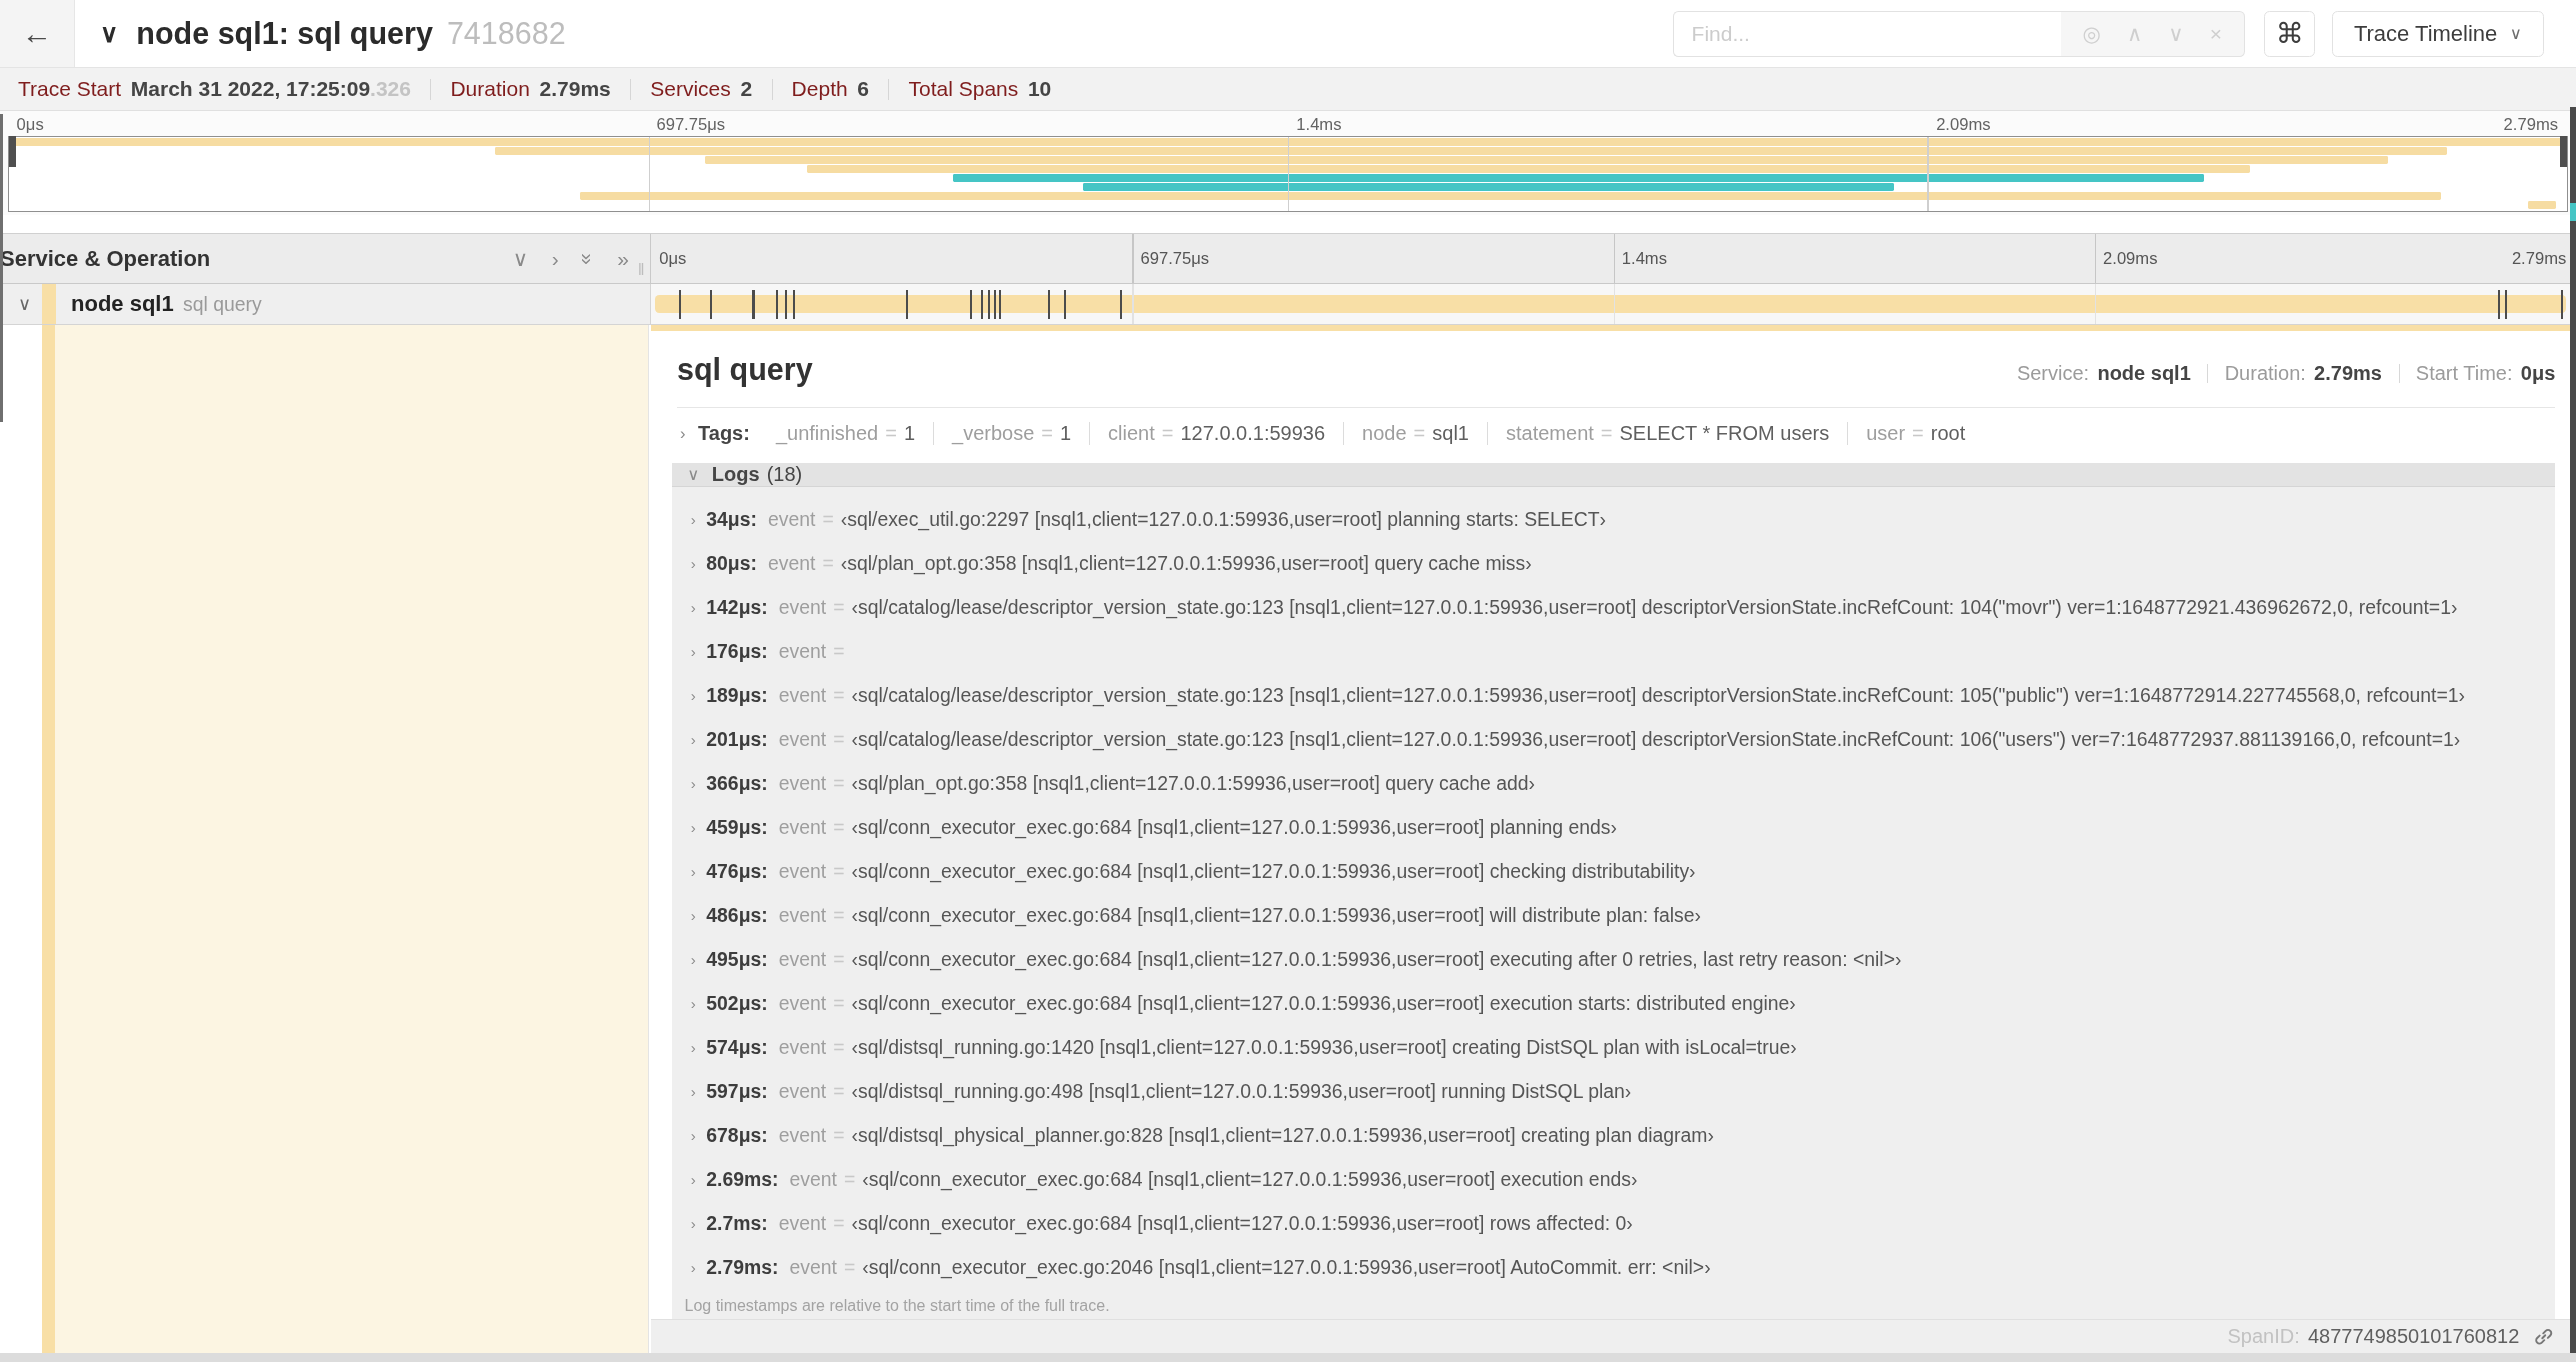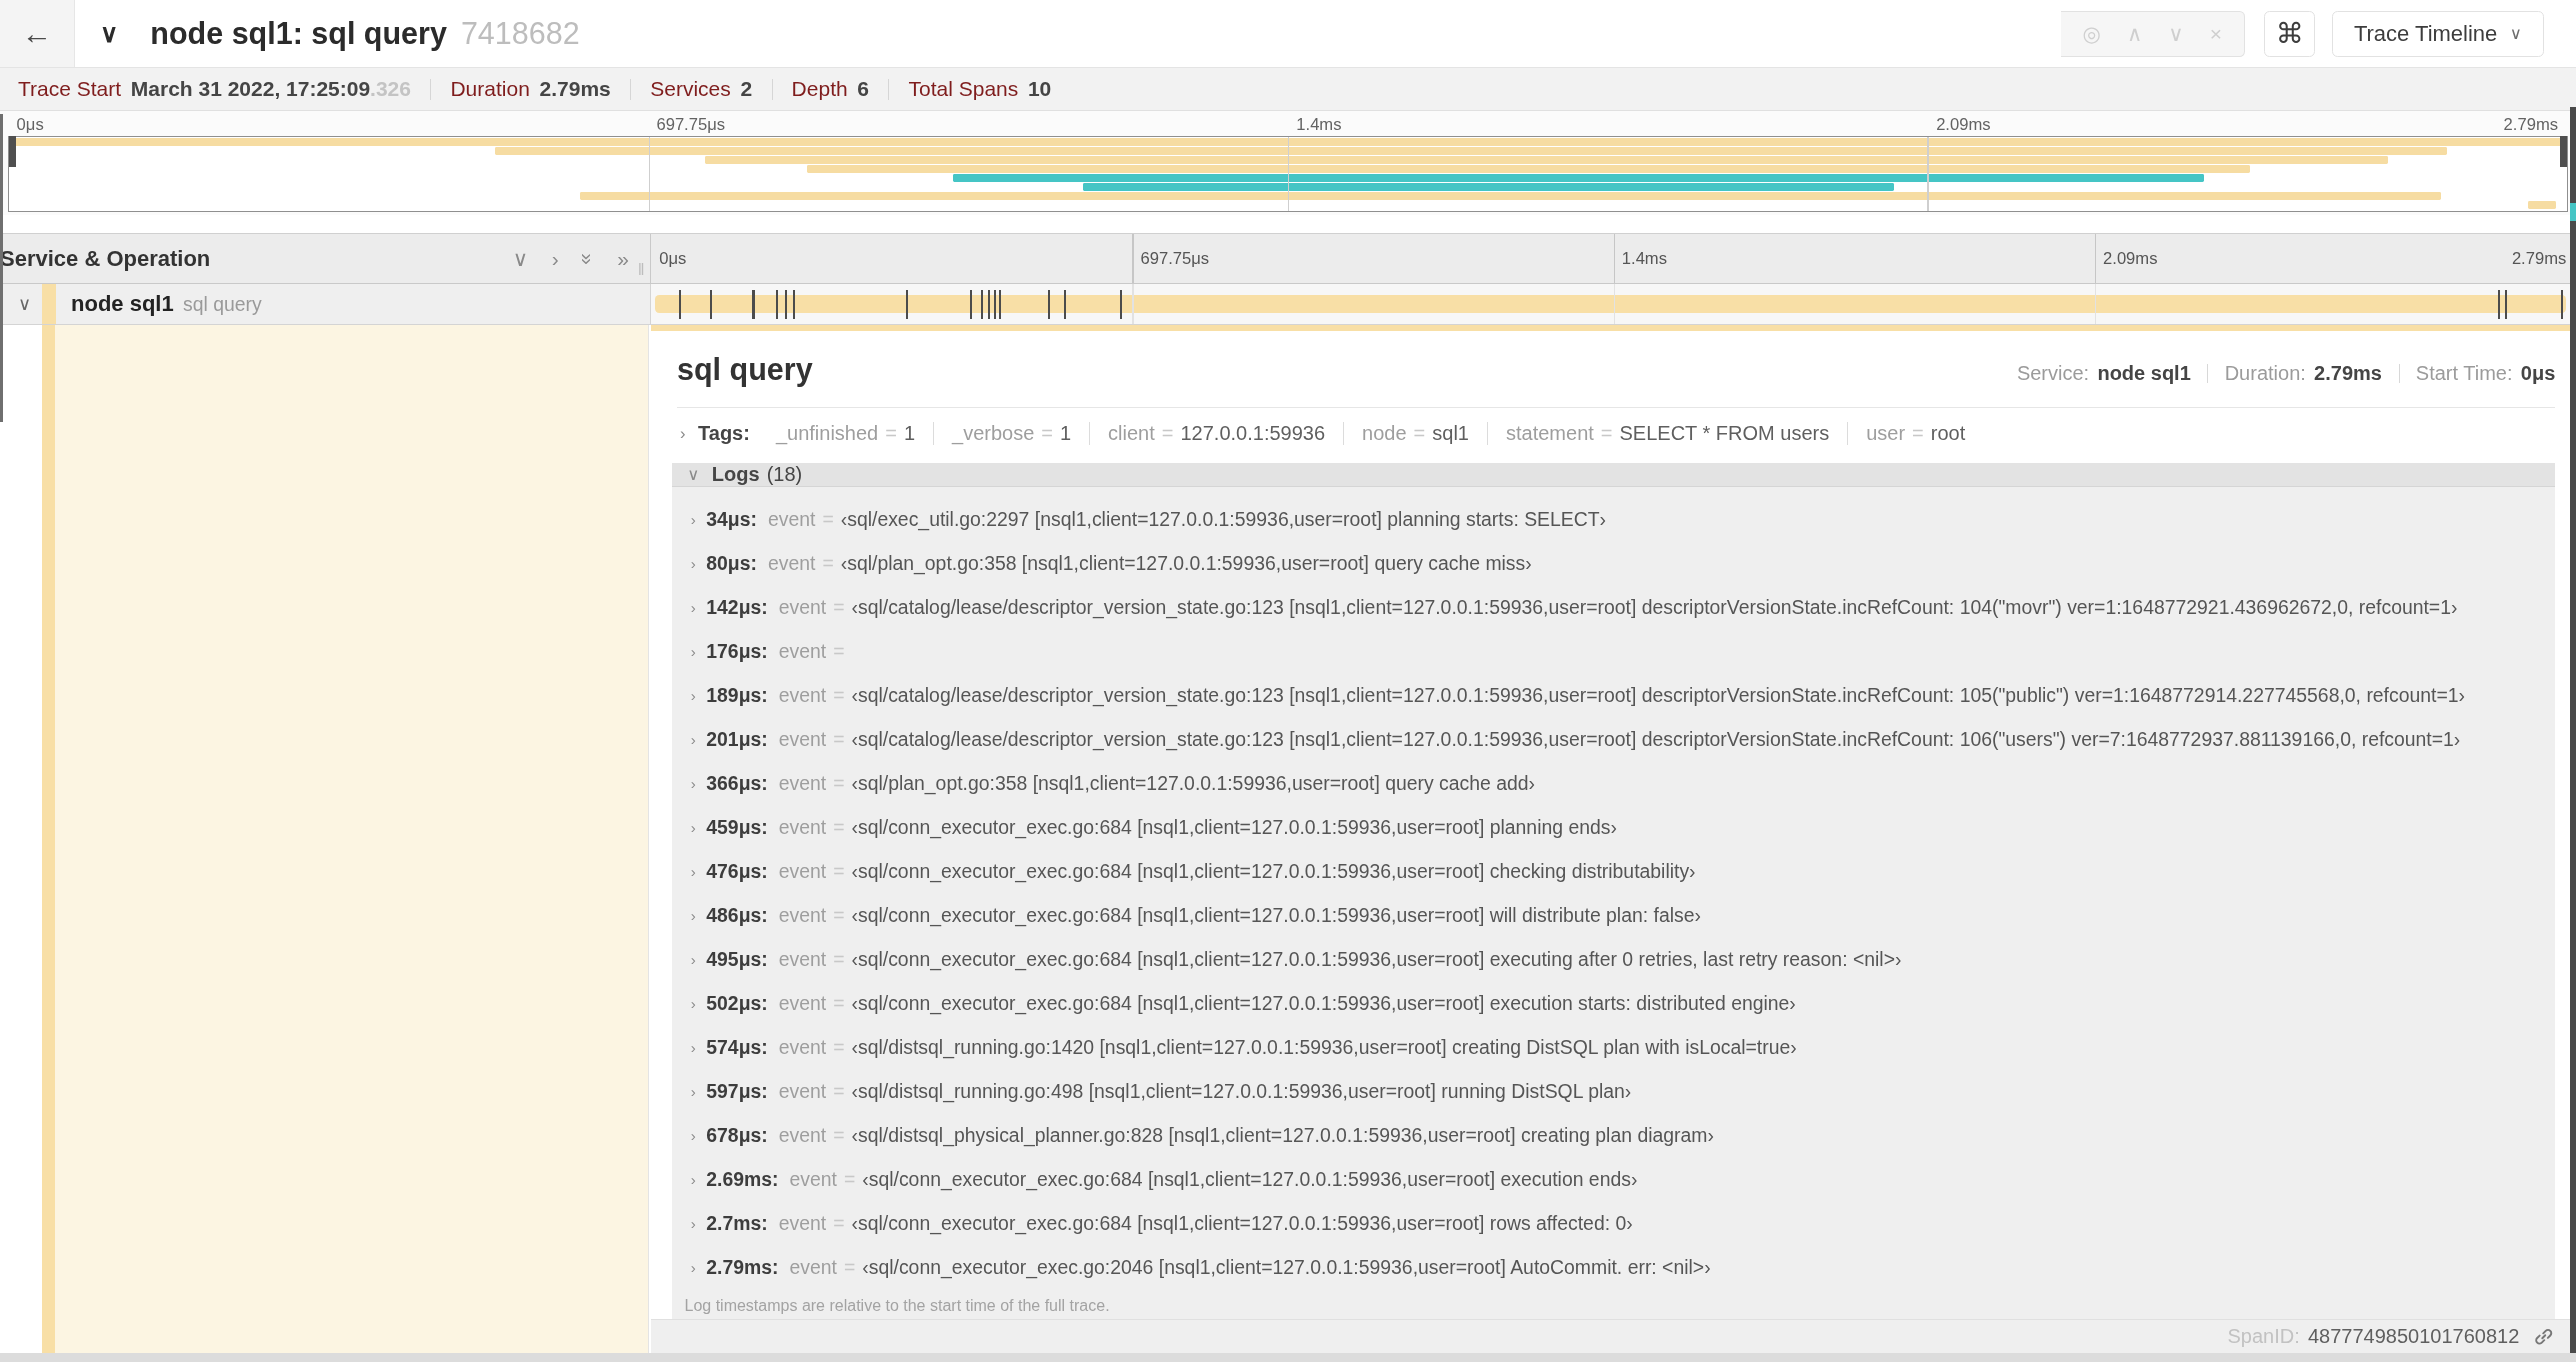--- a/index.html
+++ b/index.html
@@ -4,21 +4,21 @@
 <style>
   * { box-sizing: border-box; margin: 0; padding: 0; }
   html,body { margin:0; background:#fff; }
   body { font-family: "Liberation Sans", sans-serif; }
   .page { position:relative; width:2576px; height:1363px; background:#fff; overflow:hidden; }
 
   
   .topbar { height:68px; display:flex; align-items:center; background:#fff; border-bottom:0.7px solid #e4e4e4; }
   .back-btn { width:75px; height:67px; background:#f4f4f4; border-right:0.7px solid #e6e6e6; display:flex; align-items:center; justify-content:center; font-size:30.5px; color:#4a4a4a; cursor:pointer; }
   .title-collapse { margin-left:25px; font-size:25px; font-weight:700; color:#2b2b2b; cursor:pointer; }
-  .trace-title { margin-left:32px; font-size:30.5px; font-weight:700; color:#2b2b2b; white-space:nowrap; }
+  .trace-title { margin-left:18px; font-size:30.5px; font-weight:700; color:#2b2b2b; white-space:nowrap; }
   .trace-id { margin-left:14px; font-size:30.5px; font-weight:400; color:#bdbdbd; }
   .topbar-right { margin-left:auto; display:flex; align-items:center; margin-right:32px; }
   .find-wrap { display:flex; height:46px; }
   .find-input { width:388px; height:46px; border:0.7px solid #e2e2e2; border-right:none; border-radius:5.5px 0 0 5.5px; padding:0 18px; font-size:21px; color:#444; outline:none; font-family:"Liberation Sans",sans-serif; }
   .find-input::placeholder { color:#cccccc; }
   .find-icons { display:flex; align-items:center; gap:26px; padding:0 22px; background:#f6f6f6; border:0.7px solid #e2e2e2; border-left:none; border-radius:0 5.5px 5.5px 0; color:#cfcfcf; font-size:21px; }
   .find-icons span { cursor:pointer; }
   .kbd-btn { margin-left:19.4px; width:51px; height:46px; border:0.7px solid #e2e2e2; border-radius:5.5px; display:flex; align-items:center; justify-content:center; font-size:28px; color:#3d3d3d; background:#fff; cursor:pointer; }
   .view-btn { margin-left:16.6px; height:46px; border:0.7px solid #e2e2e2; border-radius:5.5px; display:flex; align-items:center; padding:0 21px; font-size:22px; color:#3d3d3d; background:#fff; gap:12.5px; cursor:pointer; white-space:nowrap; }
   .view-btn .vchev { font-size:16.6px; color:#6e6e6e; }
@@ -122,20 +122,21 @@
 
   <div class="topbar">
     <div class="back-btn">
       <span>←</span>
     </div>
     <span class="title-collapse">∨</span>
     <span class="trace-title">node sql1: sql query</span>
     <span class="trace-id">7418682</span>
     <div class="topbar-right">
       <div class="find-wrap">
+        <input class="find-input" placeholder="Find..." style="">
         <div class="find-icons">
           <span>◎</span>
           <span>∧</span>
           <span>∨</span>
           <span>×</span>
         </div>
       </div>
       <div class="kbd-btn">
         <span>⌘</span>
       </div>

